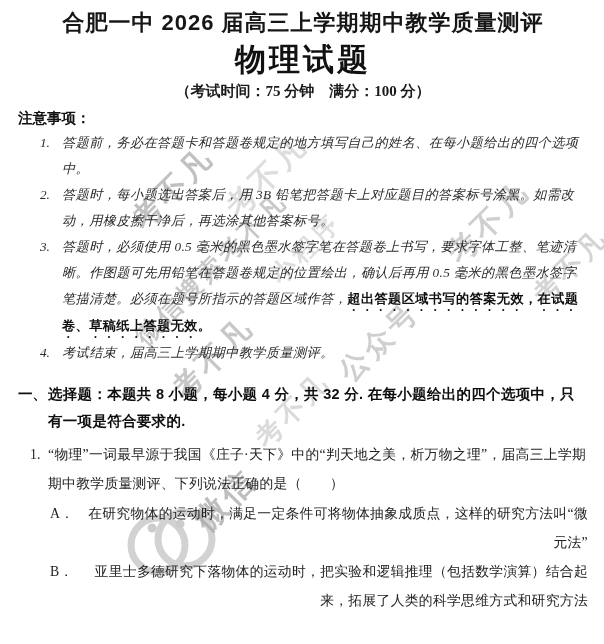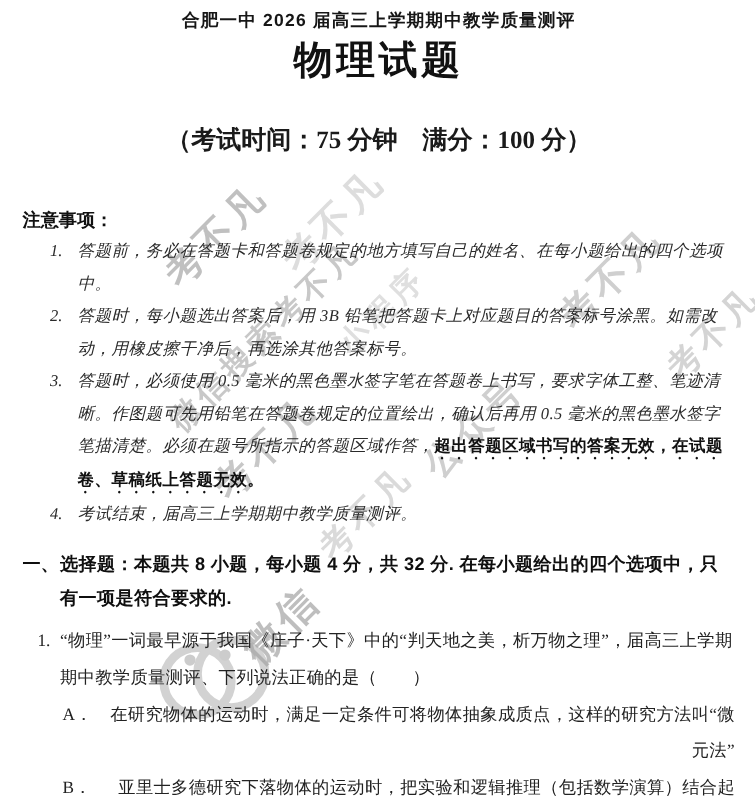--- a/index.html
+++ b/index.html
@@ -21,36 +21,35 @@
     font-weight:700;
     white-space:nowrap;
     opacity:.55;
     letter-spacing:4px;
   }
   
   .content { position:relative; z-index:1; padding:8px 16px 0 18px; }
   .school-title {
     text-align:center;
     font-family:"Liberation Sans","DejaVu Sans",sans-serif;
-    font-weight:700; font-size:14px; color:#161616;
+    font-weight:700; font-size:22px; color:#161616;
     letter-spacing:1px;
   }
   .subject-title {
     text-align:center;
     font-weight:700; font-size:31px; color:#111;
     margin-top:0; line-height:44px;
     letter-spacing:3px;
   }
   .exam-info {
     text-align:center;
-    font-weight:700; font-size:20px; color:#1a1a1a;
-    margin-top:28px;
+    font-weight:700; font-size:15px; color:#1a1a1a;
   }
   .notice-heading {
-    margin-top:42px;
+    margin-top:8px;
     font-family:"Liberation Sans","DejaVu Sans",sans-serif;
     font-weight:700; font-size:14.5px; color:#111;
   }
   .notice-list { margin:2px 0 0 22px; }
   .n-item { display:flex; font-size:13.2px; line-height:26px; color:#2a2a2a; }
   .n-num { width:22px; flex:0 0 22px; font-style:italic; }
   .n-text { flex:1; font-style:italic; letter-spacing:.4px; }
   .emph {
     font-style:normal;
     font-family:"Liberation Sans","DejaVu Sans",sans-serif;

